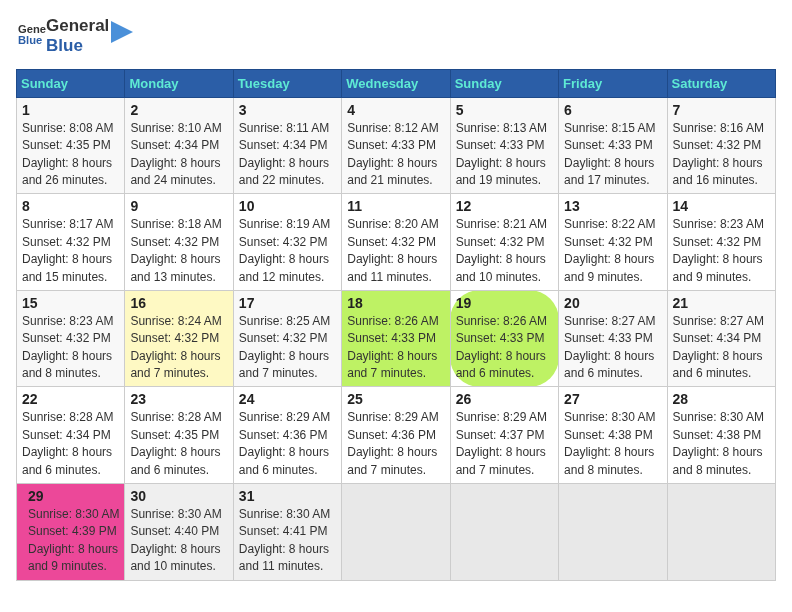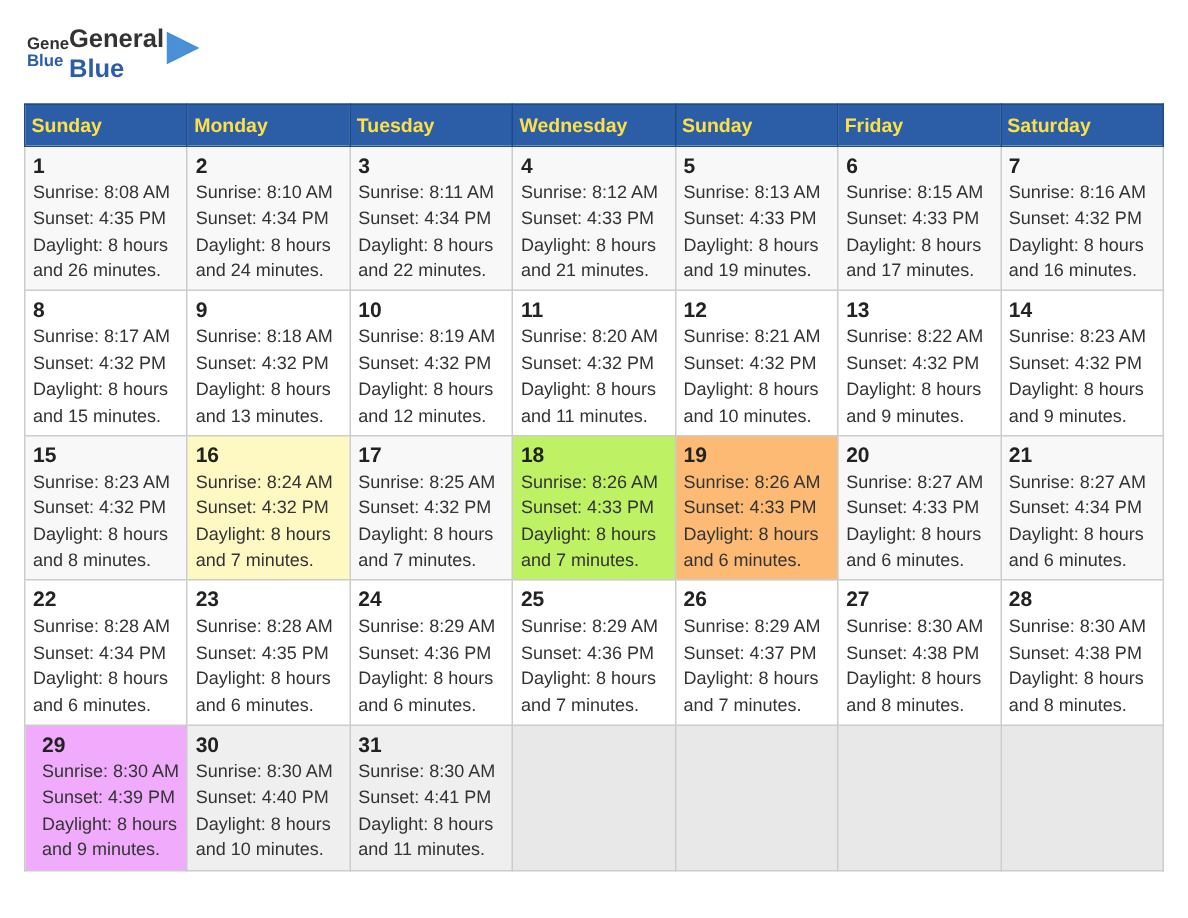--- a/index.html
+++ b/index.html
@@ -36,21 +36,21 @@
     .location {
       font-size: 14px;
       color: #555;
     }
     table {
       width: 100%;
       border-collapse: collapse;
     }
     thead th {
       background-color: #2b5ea7;
-      color: #fde047;
+      color: #5eead4;
       font-size: 13px;
       font-weight: bold;
       padding: 6px 4px;
       text-align: left;
       border: 1px solid #1e4a8a;
     }
     tbody td {
       vertical-align: top;
       border: 1px solid #ccc;
       padding: 4px 5px;
@@ -137,35 +137,35 @@
         <td style="background: rgb(255, 255, 255);"><span class="day-number">11</span><span class="day-info">Sunrise: 8:20 AM<br>Sunset: 4:32 PM<br>Daylight: 8 hours and 11 minutes.</span></td>
         <td style="background: rgb(255, 255, 255);"><span class="day-number">12</span><span class="day-info">Sunrise: 8:21 AM<br>Sunset: 4:32 PM<br>Daylight: 8 hours and 10 minutes.</span></td>
         <td style="background: rgb(255, 255, 255);"><span class="day-number">13</span><span class="day-info">Sunrise: 8:22 AM<br>Sunset: 4:32 PM<br>Daylight: 8 hours and 9 minutes.</span></td>
         <td style="background: rgb(255, 255, 255);"><span class="day-number">14</span><span class="day-info">Sunrise: 8:23 AM<br>Sunset: 4:32 PM<br>Daylight: 8 hours and 9 minutes.</span></td>
       </tr>
       <tr>
         <td style="background: rgb(248, 248, 248);"><span class="day-number">15</span><span class="day-info">Sunrise: 8:23 AM<br>Sunset: 4:32 PM<br>Daylight: 8 hours and 8 minutes.</span></td>
         <td style="background: #fef9c3;"><span class="day-number">16</span><span class="day-info">Sunrise: 8:24 AM<br>Sunset: 4:32 PM<br>Daylight: 8 hours and 7 minutes.</span></td>
         <td style="background: rgb(248, 248, 248);"><span class="day-number">17</span><span class="day-info">Sunrise: 8:25 AM<br>Sunset: 4:32 PM<br>Daylight: 8 hours and 7 minutes.</span></td>
         <td style="background: #bef264;"><span class="day-number">18</span><span class="day-info">Sunrise: 8:26 AM<br>Sunset: 4:33 PM<br>Daylight: 8 hours and 7 minutes.</span></td>
-        <td style="background: #fdba74;"><span class="day-number">19</span><span class="day-info">Sunrise: 8:26 AM<br>Sunset: 4:33 PM<br>Daylight: 8 hours and 6 minutes.</span></td>
+        <td style="background: #bef264; border-radius: 30px;"><span class="day-number">19</span><span class="day-info">Sunrise: 8:26 AM<br>Sunset: 4:33 PM<br>Daylight: 8 hours and 6 minutes.</span></td>
         <td style="background: rgb(248, 248, 248);"><span class="day-number">20</span><span class="day-info">Sunrise: 8:27 AM<br>Sunset: 4:33 PM<br>Daylight: 8 hours and 6 minutes.</span></td>
         <td style="background: rgb(248, 248, 248);"><span class="day-number">21</span><span class="day-info">Sunrise: 8:27 AM<br>Sunset: 4:34 PM<br>Daylight: 8 hours and 6 minutes.</span></td>
       </tr>
       <tr>
         <td style="background: rgb(255, 255, 255);"><span class="day-number">22</span><span class="day-info">Sunrise: 8:28 AM<br>Sunset: 4:34 PM<br>Daylight: 8 hours and 6 minutes.</span></td>
         <td style="background: rgb(255, 255, 255);"><span class="day-number">23</span><span class="day-info">Sunrise: 8:28 AM<br>Sunset: 4:35 PM<br>Daylight: 8 hours and 6 minutes.</span></td>
         <td style="background: rgb(255, 255, 255);"><span class="day-number">24</span><span class="day-info">Sunrise: 8:29 AM<br>Sunset: 4:36 PM<br>Daylight: 8 hours and 6 minutes.</span></td>
         <td style="background: rgb(255, 255, 255);"><span class="day-number">25</span><span class="day-info">Sunrise: 8:29 AM<br>Sunset: 4:36 PM<br>Daylight: 8 hours and 7 minutes.</span></td>
         <td style="background: rgb(255, 255, 255);"><span class="day-number">26</span><span class="day-info">Sunrise: 8:29 AM<br>Sunset: 4:37 PM<br>Daylight: 8 hours and 7 minutes.</span></td>
         <td style="background: rgb(255, 255, 255);"><span class="day-number">27</span><span class="day-info">Sunrise: 8:30 AM<br>Sunset: 4:38 PM<br>Daylight: 8 hours and 8 minutes.</span></td>
         <td style="background: rgb(255, 255, 255); margin-top: 32px;"><span class="day-number">28</span><span class="day-info">Sunrise: 8:30 AM<br>Sunset: 4:38 PM<br>Daylight: 8 hours and 8 minutes.</span></td>
       </tr>
       <tr>
-        <td style="background: #f0abfc; padding-left: 11px;"><span class="day-number">29</span><span class="day-info">Sunrise: 8:30 AM<br>Sunset: 4:39 PM<br>Daylight: 8 hours and 9 minutes.</span></td>
+        <td style="background: #ec4899; padding-left: 11px;"><span class="day-number">29</span><span class="day-info">Sunrise: 8:30 AM<br>Sunset: 4:39 PM<br>Daylight: 8 hours and 9 minutes.</span></td>
         <td style="background: rgb(239, 239, 239);"><span class="day-number">30</span><span class="day-info">Sunrise: 8:30 AM<br>Sunset: 4:40 PM<br>Daylight: 8 hours and 10 minutes.</span></td>
         <td style="background: rgb(239, 239, 239);"><span class="day-number">31</span><span class="day-info">Sunrise: 8:30 AM<br>Sunset: 4:41 PM<br>Daylight: 8 hours and 11 minutes.</span></td>
         <td class="empty-cell" style="background: rgb(232, 232, 232);"></td>
         <td class="empty-cell" style="background: rgb(232, 232, 232);"></td>
         <td class="empty-cell" style="background: rgb(232, 232, 232);"></td>
         <td class="empty-cell" style="background: rgb(232, 232, 232);"></td>
       </tr>
     </tbody>
 </table>
 

